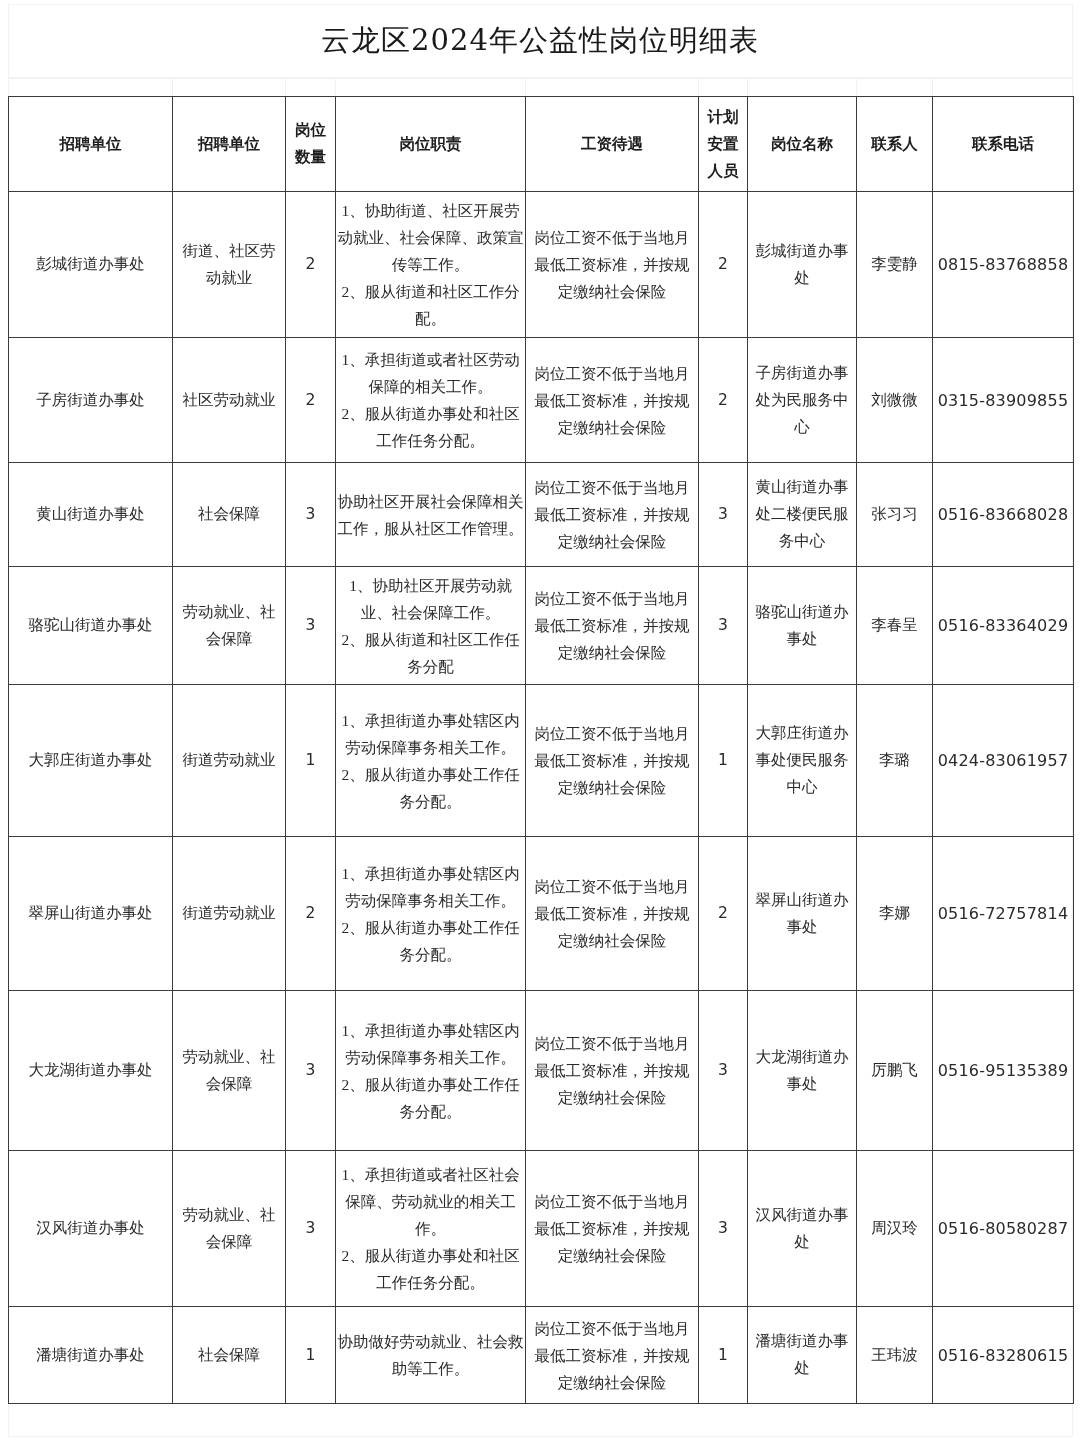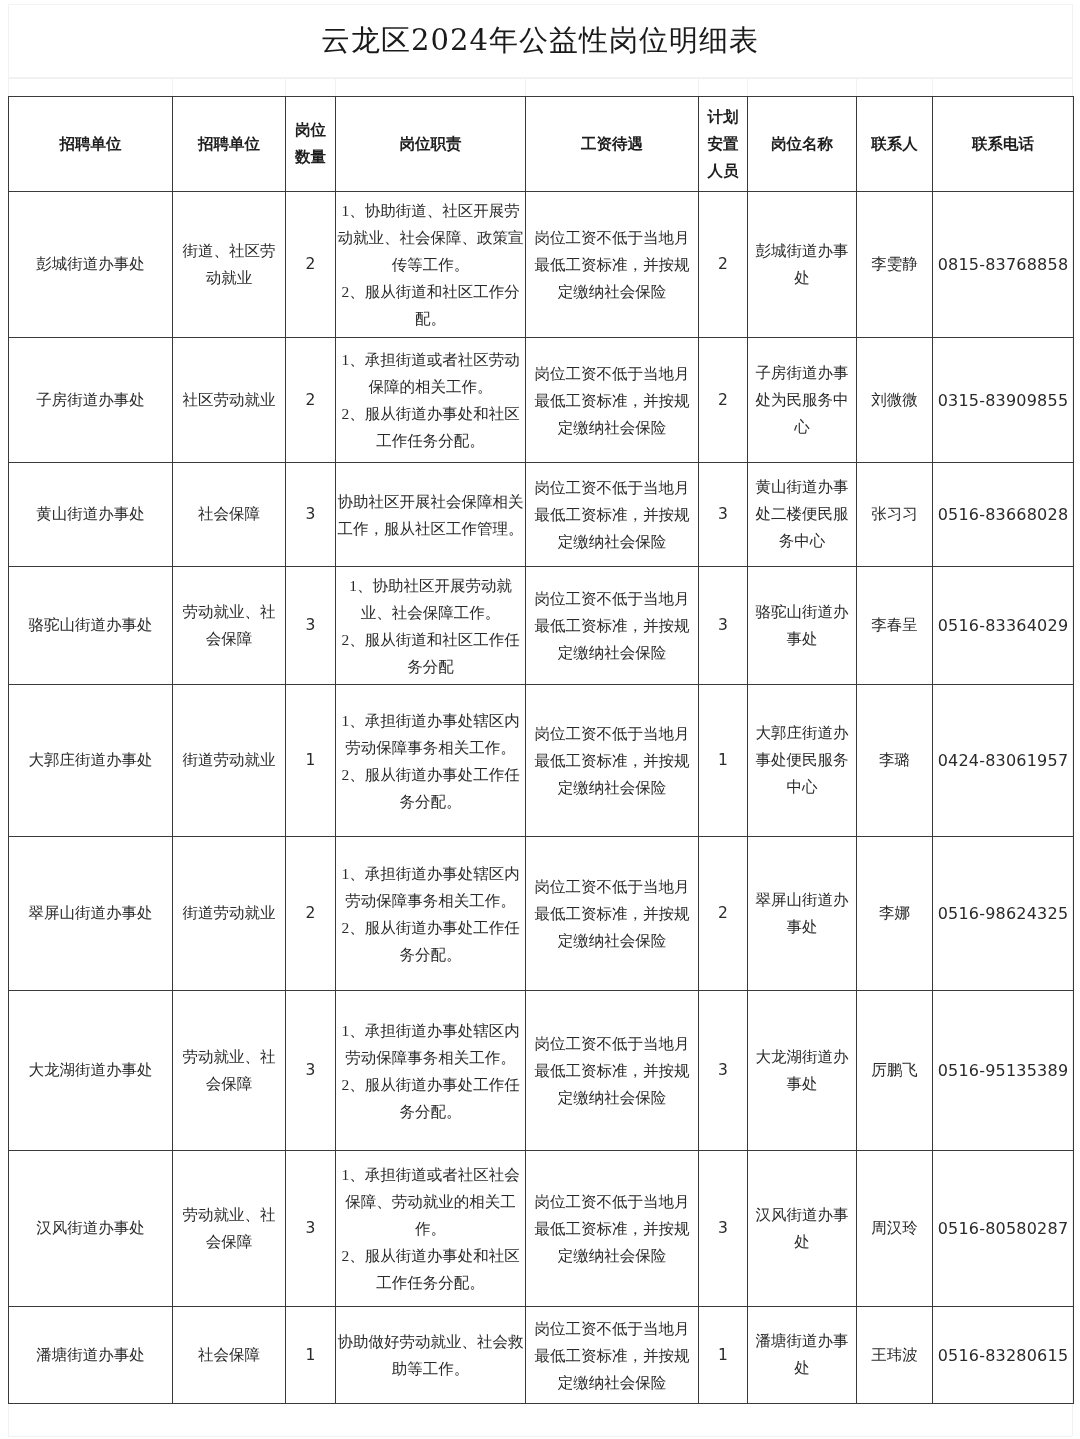--- a/index.html
+++ b/index.html
@@ -153,21 +153,21 @@
       <td>街道劳动就业</td>
       <td>2</td>
       <td class="duty">
         <span class="line">1、承担街道办事处辖区内劳动保障事务相关工作。</span>
         <span class="line">2、服从街道办事处工作任务分配。</span>
       </td>
       <td class="pay">岗位工资不低于当地月最低工资标准，并按规定缴纳社会保险</td>
       <td>2</td>
       <td>翠屏山街道办事处</td>
       <td>李娜</td>
-      <td class="phone">0516-98624325</td>
+      <td class="phone">0516-72757814</td>
     </tr>
     <tr class="r7">
       <td>大龙湖街道办事处</td>
       <td>劳动就业、社会保障</td>
       <td>3</td>
       <td class="duty">
         <span class="line">1、承担街道办事处辖区内劳动保障事务相关工作。</span>
         <span class="line">2、服从街道办事处工作任务分配。</span>
       </td>
       <td class="pay">岗位工资不低于当地月最低工资标准，并按规定缴纳社会保险</td>

